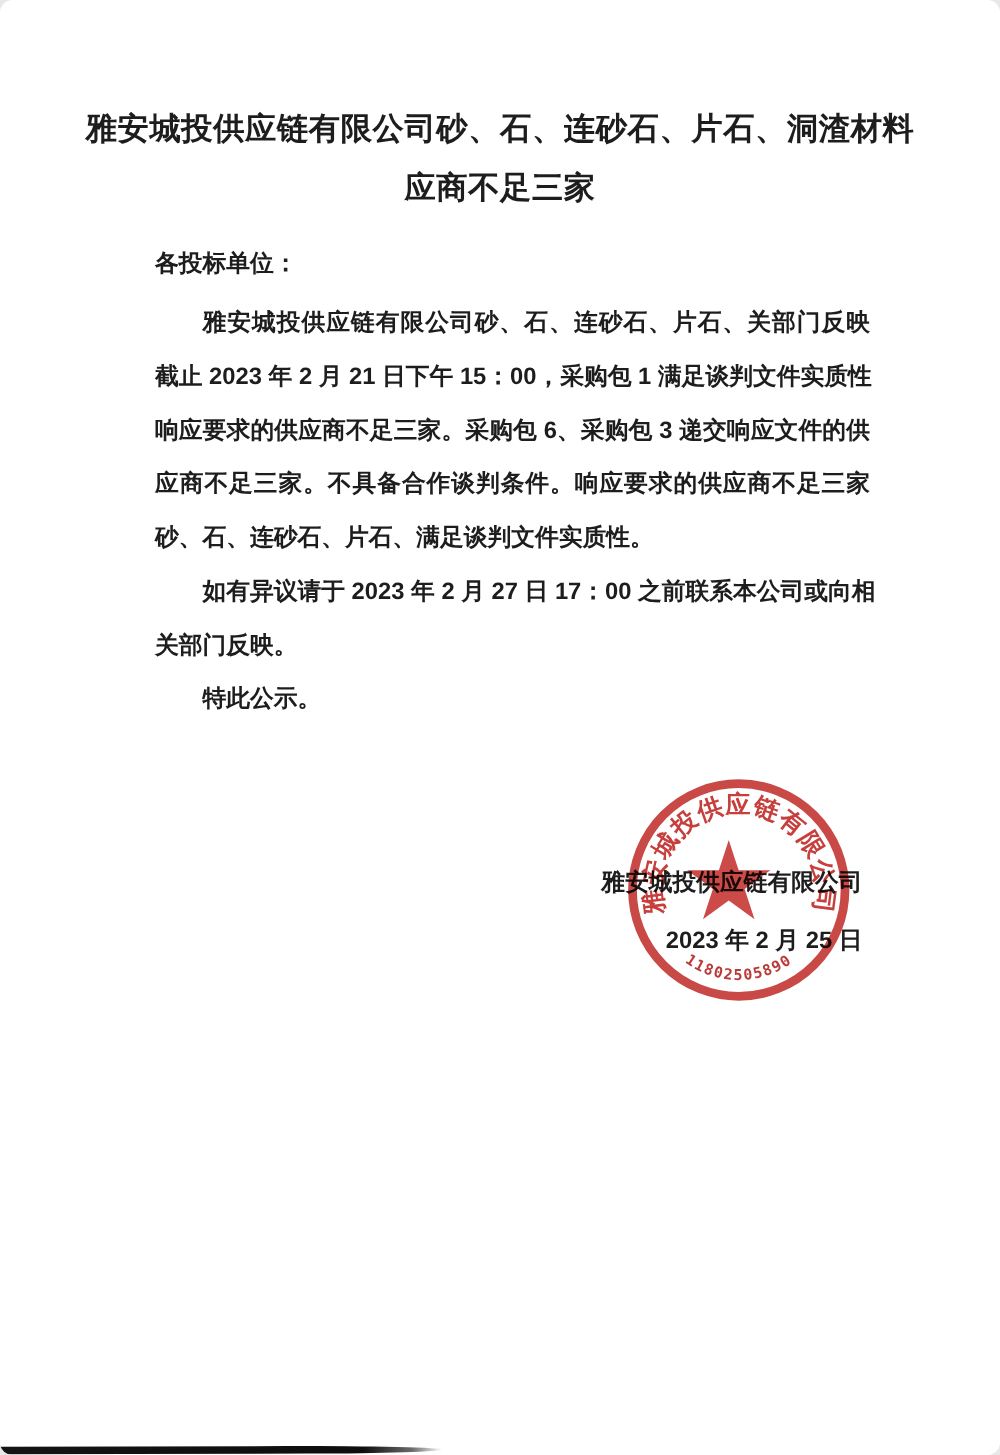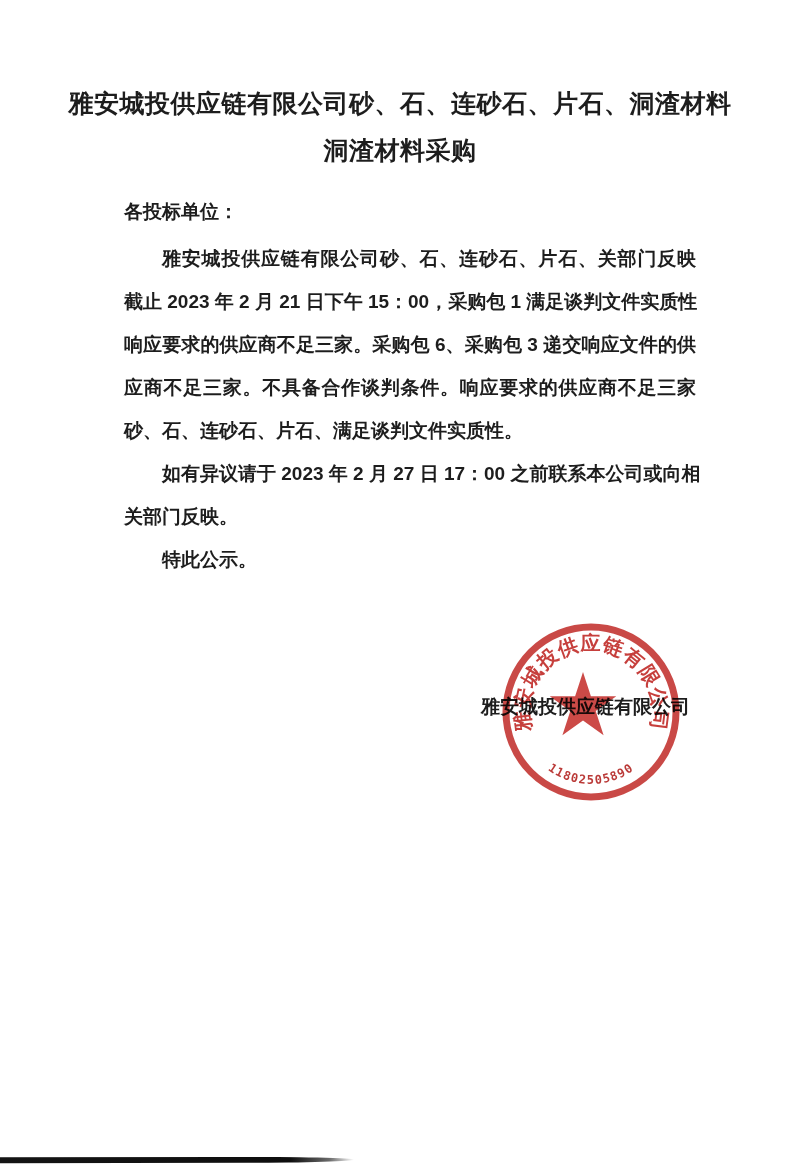--- a/index.html
+++ b/index.html
@@ -1,20 +1,21 @@
 <!DOCTYPE html>
 <html><head>
 <meta charset="utf-8">
 <style>
   html,body{margin:0;padding:0;background:#e8e8e8;}
   .page{
     position:relative;width:800px;height:1164px;background:#ffffff;
     overflow:hidden;margin:0 auto;
     font-family:"Liberation Sans","DejaVu Sans",sans-serif;
     color:#1d1d1d;
+    border-radius:10px;
   }
   .title{
     position:absolute;top:80px;left:0;width:800px;
     text-align:center;font-size:25px;font-weight:700;line-height:47px;
     letter-spacing:0.5px;
   }
   .body-text{
     position:absolute;top:190px;left:124px;width:572px;
     font-size:19px;font-weight:600;line-height:43px;
   }
@@ -46,21 +47,21 @@
     transform:skewY(-0.12deg);
   }
 </style>
 </head>
 <body>
 
 <div class="page">
 
   <div class="title">
     <div class="title-line">雅安城投供应链有限公司砂、石、连砂石、片石、洞渣材料</div>
-    <div class="title-line">洞渣材料采购</div>
+    <div class="title-line">应商不足三家</div>
   </div>
 
   <div class="body-text">
     <div class="line">各投标单位：</div>
 
     <div class="para para1">
       <div class="line jfull indent">雅安城投供应链有限公司砂、石、连砂石、片石、关部门反映</div>
       <div class="line jfull">截止 2023 年 2 月 21 日下午 15：00，采购包 1 满足谈判文件实质性</div>
       <div class="line jfull">响应要求的供应商不足三家。采购包 6、采购包 3 递交响应文件的供</div>
       <div class="line jfull">应商不足三家。不具备合作谈判条件。响应要求的供应商不足三家</div>
@@ -72,20 +73,21 @@
       <div class="line">关部门反映。</div>
     </div>
 
     <div class="para">
       <div class="line indent">特此公示。</div>
     </div>
   </div>
 
   <div class="signature">
     <div>雅安城投供应链有限公司</div>
+    <div>2023 年 2 月 25 日</div>
   </div>
 
   <svg class="seal" viewBox="0 0 200 200" xmlns="http://www.w3.org/2000/svg">
     <circle cx="100" cy="100" r="85" fill="none" stroke="#c2302d" stroke-width="7" stroke-opacity="0.95"></circle>
     <polygon transform="translate(92,95)" fill="#c5312e" fill-opacity="0.95" points="0,-35 7.9,-10.8 33.3,-10.8 12.7,4.1 20.6,28.3 0,13.4 -20.6,28.3 -12.7,4.1 -33.3,-10.8 -7.9,-10.8"></polygon>
     <path id="seal-arc-top" d="M 40.7 118.1 A 62 62 0 1 1 159.3 118.1" fill="none" stroke="none"></path>
     <path id="seal-arc-bottom" d="M 53.7 155.2 A 72 72 0 0 0 146.3 155.2" fill="none" stroke="none"></path>
     <text class="seal-arc-text" fill="#c2302d">
       <textPath href="#seal-arc-top" startOffset="50%" text-anchor="middle">雅安城投供应链有限公司</textPath>
     </text>

